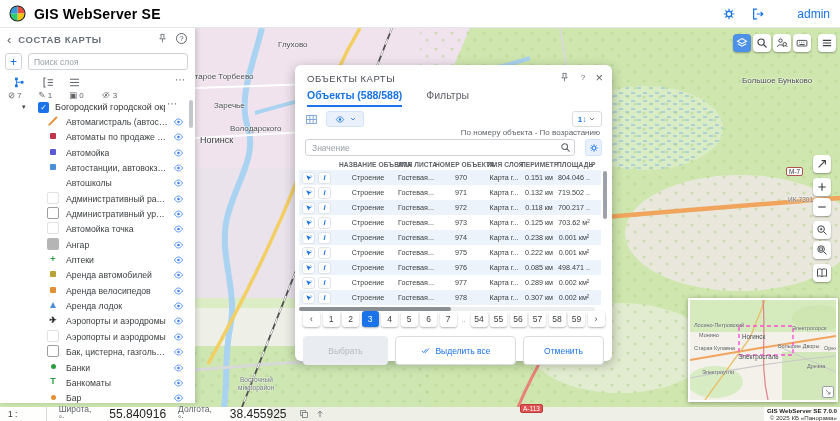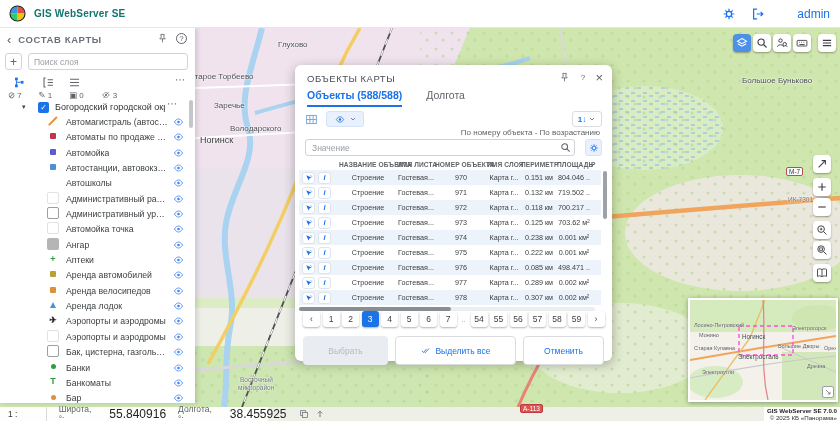--- a/index.html
+++ b/index.html
@@ -4,21 +4,21 @@
 <style>
   * { box-sizing: border-box; margin: 0; padding: 0; }
   html,body { width:840px; height:421px; overflow:hidden; }
   body { font-family:"Liberation Sans", sans-serif; color:#3c4043; }
   .app { position:relative; width:840px; height:421px; background:#eef0e8; overflow:hidden; }
 
   
   .topbar { position:absolute; left:0; top:0; width:840px; height:28px; background:#fff;
     border-bottom:1px solid #e3e6ea; display:flex; align-items:center; z-index:30; }
   .logo { width:17px; height:17px; margin-left:9px; }
-  .app-title { margin-left:8px; font-size:10px; font-weight:bold; color:#0f766e; letter-spacing:.2px; }
+  .app-title { margin-left:8px; font-size:14px; font-weight:bold; color:#000000; letter-spacing:.2px; }
   .topbar-right { position:absolute; right:10px; top:0; height:28px; display:flex; align-items:center; gap:14px; }
   .top-ic { width:15px; height:15px; color:#1a73e8; background:none; border:none; display:flex; align-items:center; justify-content:center; cursor:pointer; }
   .top-ic svg { width:14px; height:14px; }
   .username { font-size:12px; color:#1a73e8; margin-left:18px; }
 
   .ic { display:block; }
   svg.ic use { pointer-events:none; }
 
   
   .map-area { position:absolute; left:0; top:28px; width:840px; height:379px; overflow:hidden; }
@@ -653,21 +653,21 @@
         <button class="dlg-tool">
             <svg class="ic">
               <use href="#sym-pin"></use>
             </svg>
           </button>
         <button class="dlg-tool help-circle">?</button>
         <button class="dlg-tool close-gl">×</button>
       </div>
       <div class="tabs">
         <span class="tab on">Объекты (588/588)</span>
-        <span class="tab off">Долгота</span>
+        <span class="tab off">Фильтры</span>
       </div>
       <div class="dlg-toolbar">
         <button class="grid-ic">
             <svg class="ic">
               <use href="#sym-grid"></use>
             </svg>
           </button>
         <button class="eye-chip">
           <svg class="ic e">
               <use href="#sym-eye"></use>

